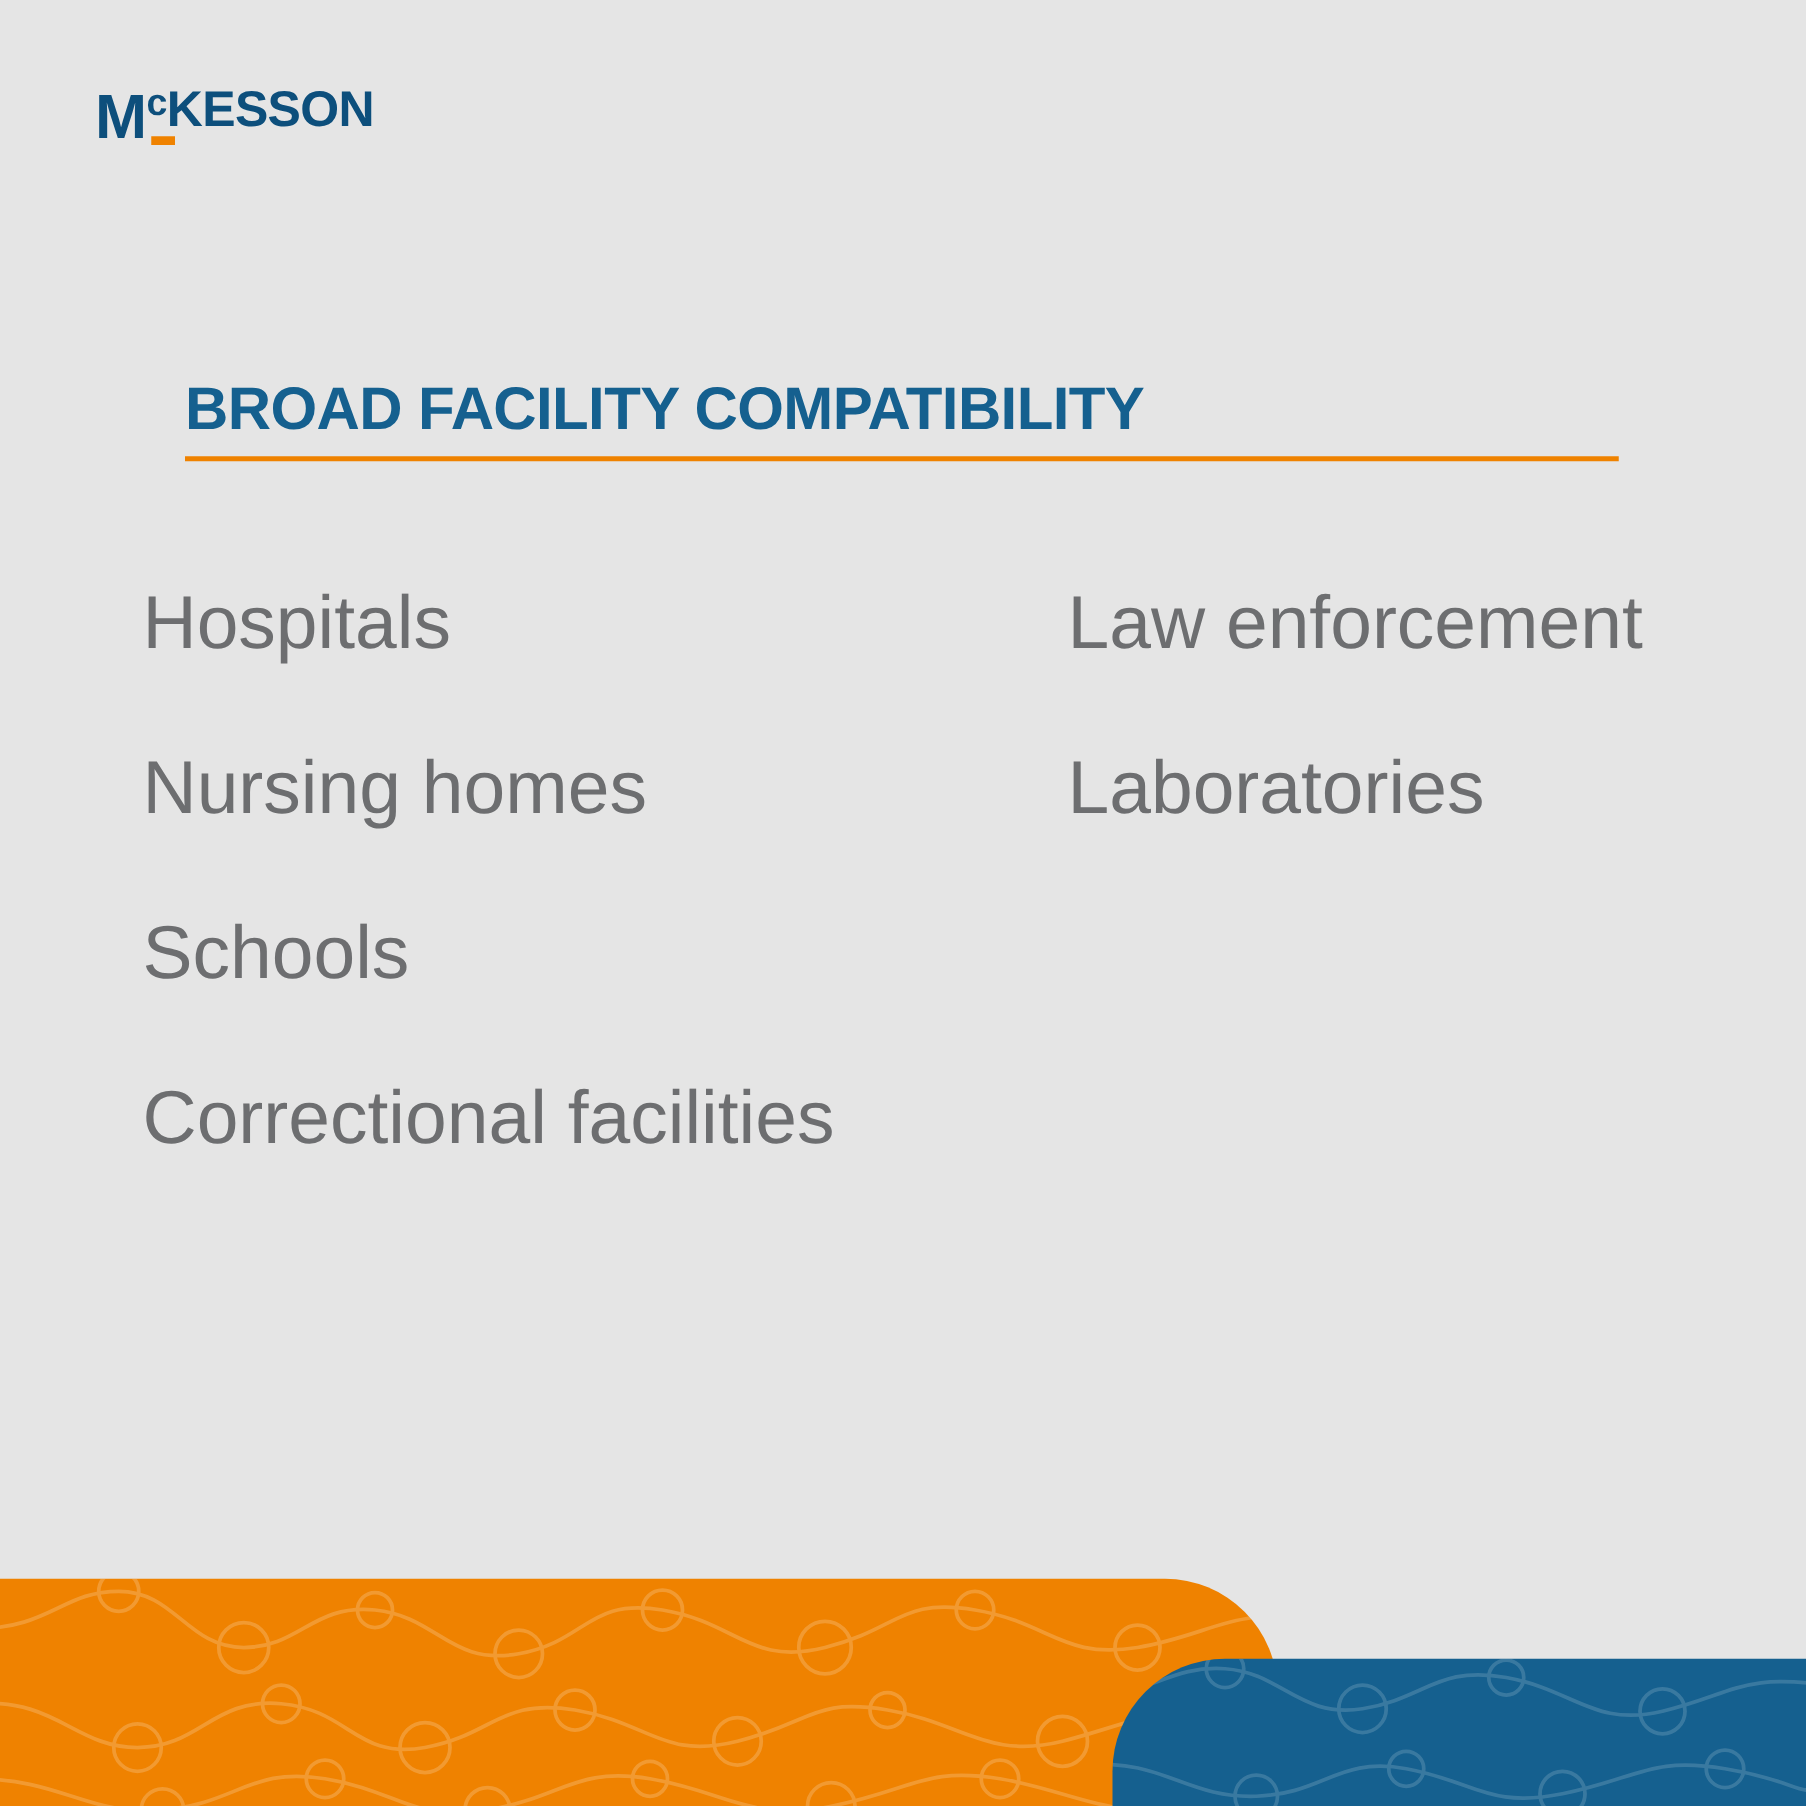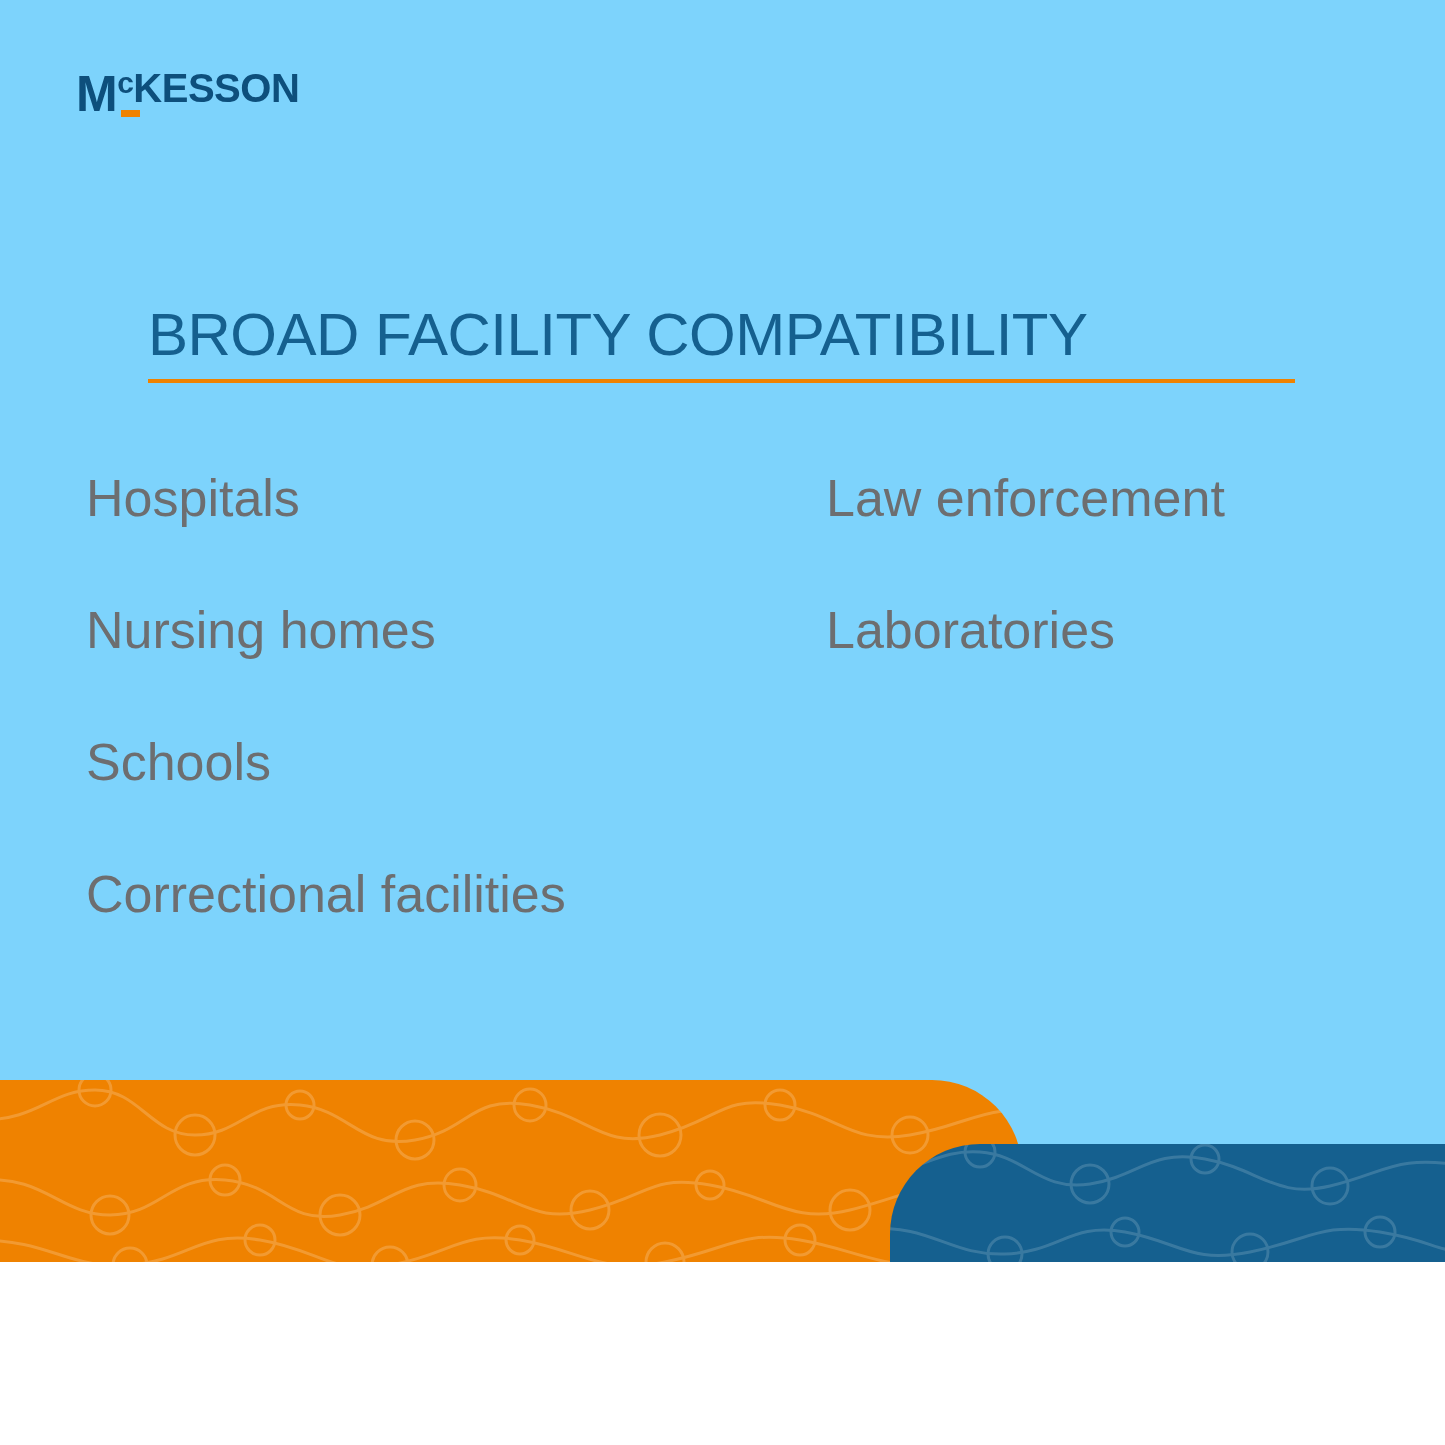--- a/index.html
+++ b/index.html
@@ -11,23 +11,23 @@
     height: 1445px;
     background: #ffffff;
     font-family: "Liberation Sans", sans-serif;
     overflow: hidden;
     position: relative;
   }
 
   .page {
     position: relative;
     width: 1445px;
-    height: 1262px;
-    overflow: hidden;
-    background: #7dd3fc;
+    height: 1445px;
+    overflow: hidden;
+    background: #e5e5e5;
   }
 
   
   .logo {
     position: absolute;
     left: 76px;
     top: 68px;
     display: flex;
     align-items: flex-start;
     line-height: 1;
@@ -61,22 +61,22 @@
   }
 
   
   .heading-wrap {
     position: absolute;
     left: 148px;
     top: 300px;
     width: 1150px;
   }
   .heading {
-    font-size: 60px;
-    font-weight: normal;
+    font-size: 48px;
+    font-weight: bold;
     color: #15608f;
     letter-spacing: -0.5px;
     white-space: nowrap;
     line-height: 1.15;
   }
   .heading-rule {
     margin-top: 10px;
     width: 1147px;
     height: 4px;
     background: #ef8200;
@@ -91,27 +91,28 @@
     display: flex;
   }
   .col {
     display: flex;
     flex-direction: column;
   }
   .col-left { width: 740px; }
   .col-right { width: 550px; }
 
   .item {
-    font-size: 52px;
+    font-size: 60px;
     color: #6d6e70;
     line-height: 1;
     height: 132px;
     display: flex;
     align-items: center;
     white-space: nowrap;
+    margin-left: 28px;
   }
 
   
   .footer {
     position: absolute;
     left: 0;
     bottom: 0;
     width: 1445px;
     height: 200px;
   }

